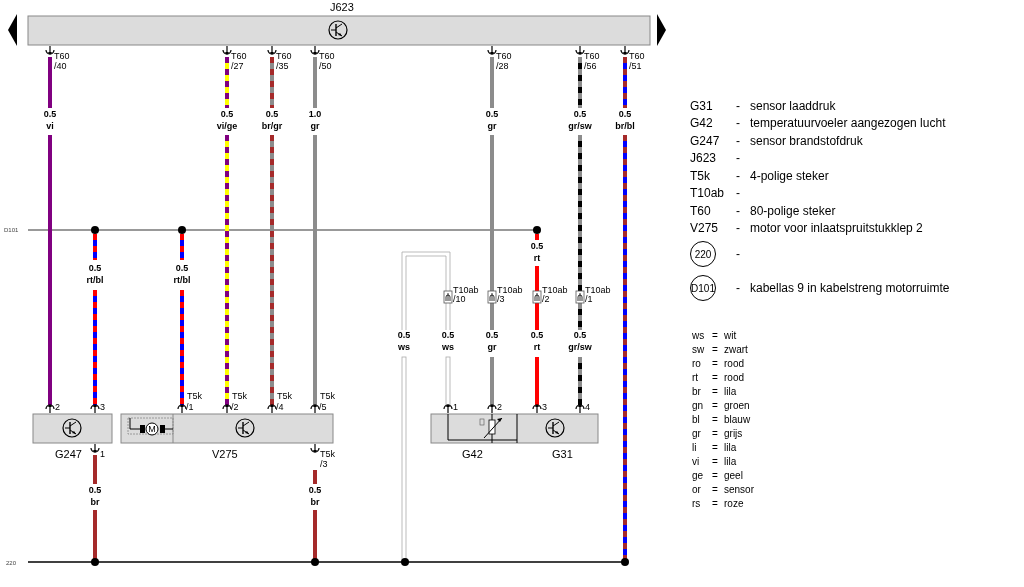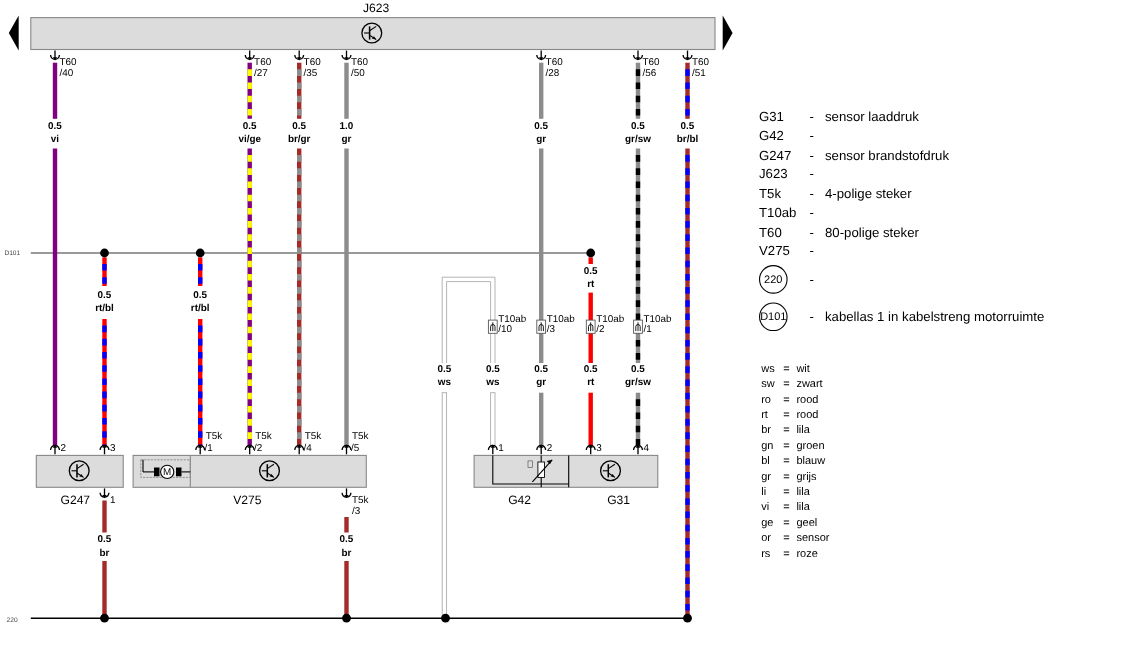--- a/index.html
+++ b/index.html
@@ -285,20 +285,21 @@
 <div id="legend">
   <div id="legend-items">
       <div class="leg-row">
         <span class="leg-code">G31</span>
         <span class="leg-dash">-</span>
         <span>sensor laaddruk</span>
       </div>
       <div class="leg-row">
         <span class="leg-code">G42</span>
         <span class="leg-dash">-</span>
+        <span>temperatuurvoeler aangezogen lucht</span>
       </div>
       <div class="leg-row">
         <span class="leg-code">G247</span>
         <span class="leg-dash">-</span>
         <span>sensor brandstofdruk</span>
       </div>
       <div class="leg-row">
         <span class="leg-code">J623</span>
         <span class="leg-dash">-</span>
       </div>
@@ -312,31 +313,32 @@
         <span class="leg-dash">-</span>
       </div>
       <div class="leg-row">
         <span class="leg-code">T60</span>
         <span class="leg-dash">-</span>
         <span>80-polige steker</span>
       </div>
       <div class="leg-row">
         <span class="leg-code">V275</span>
         <span class="leg-dash">-</span>
+        <span>motor voor inlaatspruitstukklep 2</span>
       </div>
     </div>
   <div id="legend-circles">
       <div class="leg-circle-row">
         <span class="leg-circle">220</span>
         <span class="leg-dash">-</span>
       </div>
       <div class="leg-circle-row">
         <span class="leg-circle">D101</span>
         <span class="leg-dash">-</span>
-        <span>kabellas 1 in kabelstreng motorruimte</span>
+        <span>kabellas 9 in kabelstreng motorruimte</span>
       </div>
     </div>
 </div>
 
 <div id="colors">
     <div class="col-row">
       <span class="col-code">ws</span>
       <span class="col-eq">=</span>
       <span>wit</span>
     </div>

